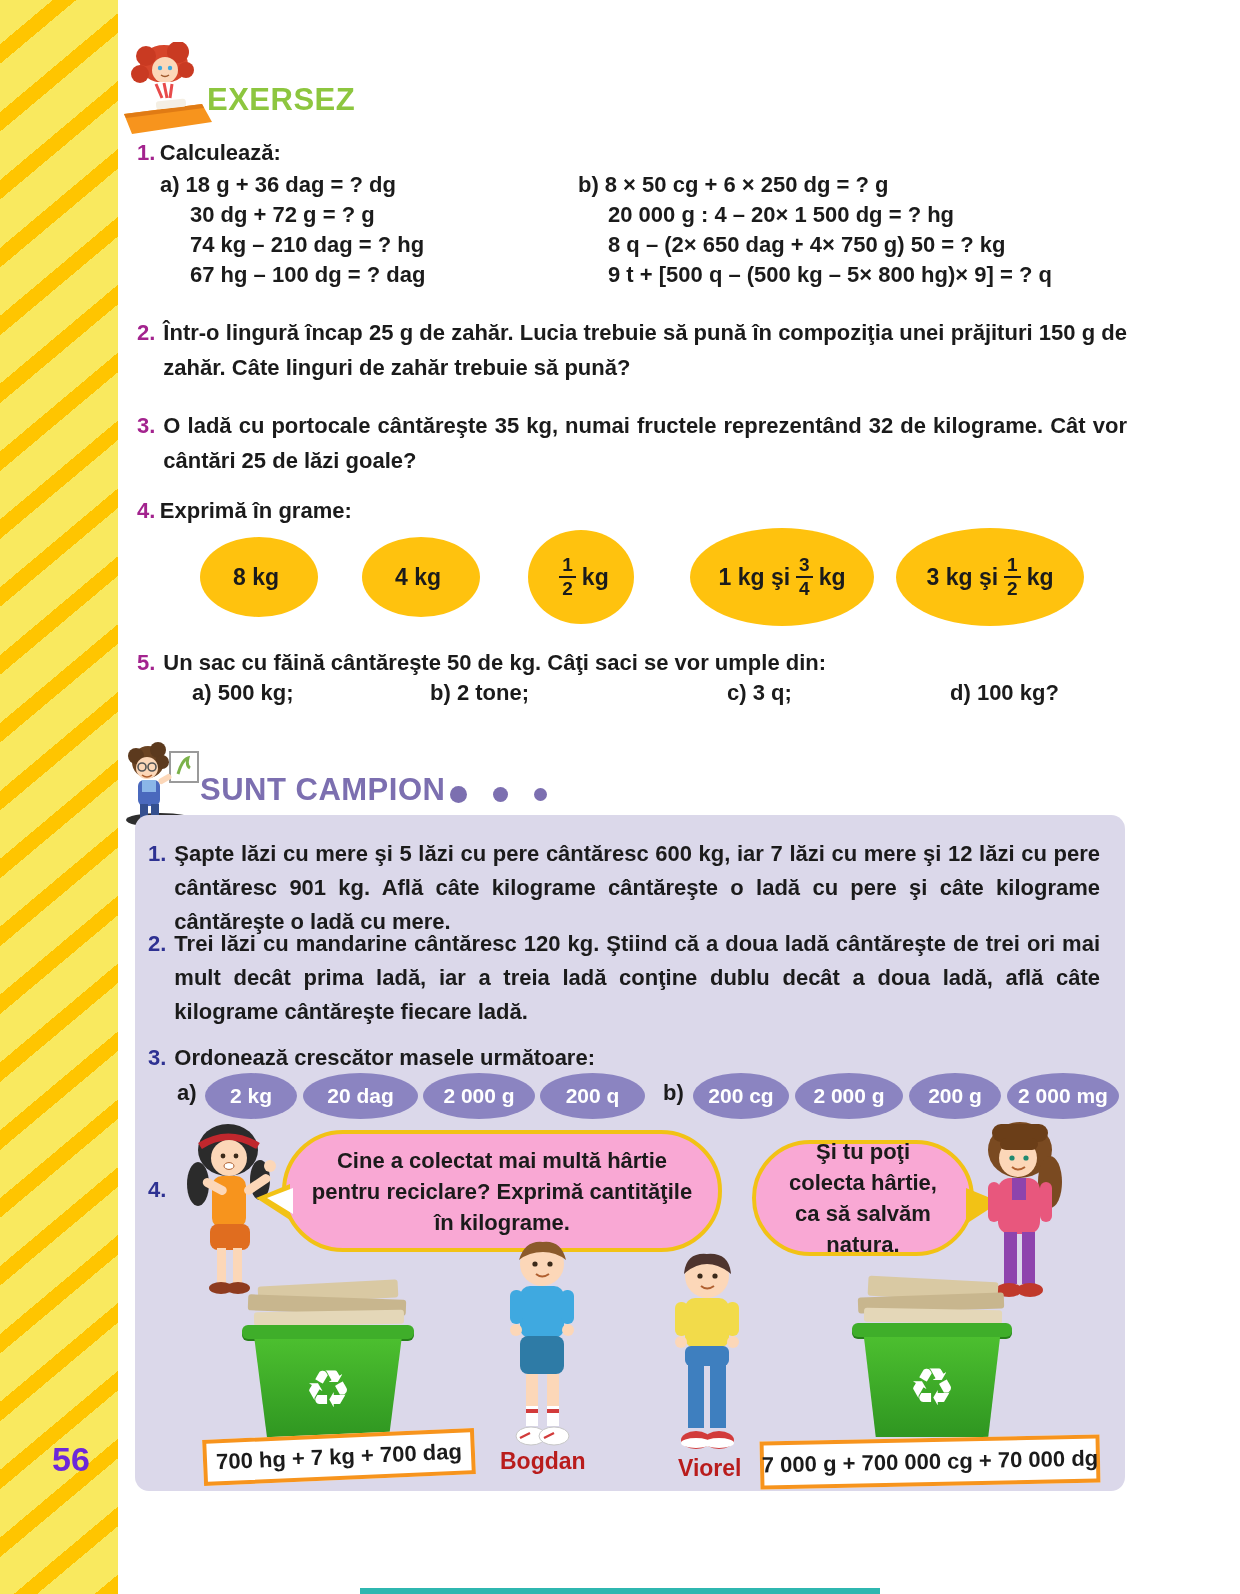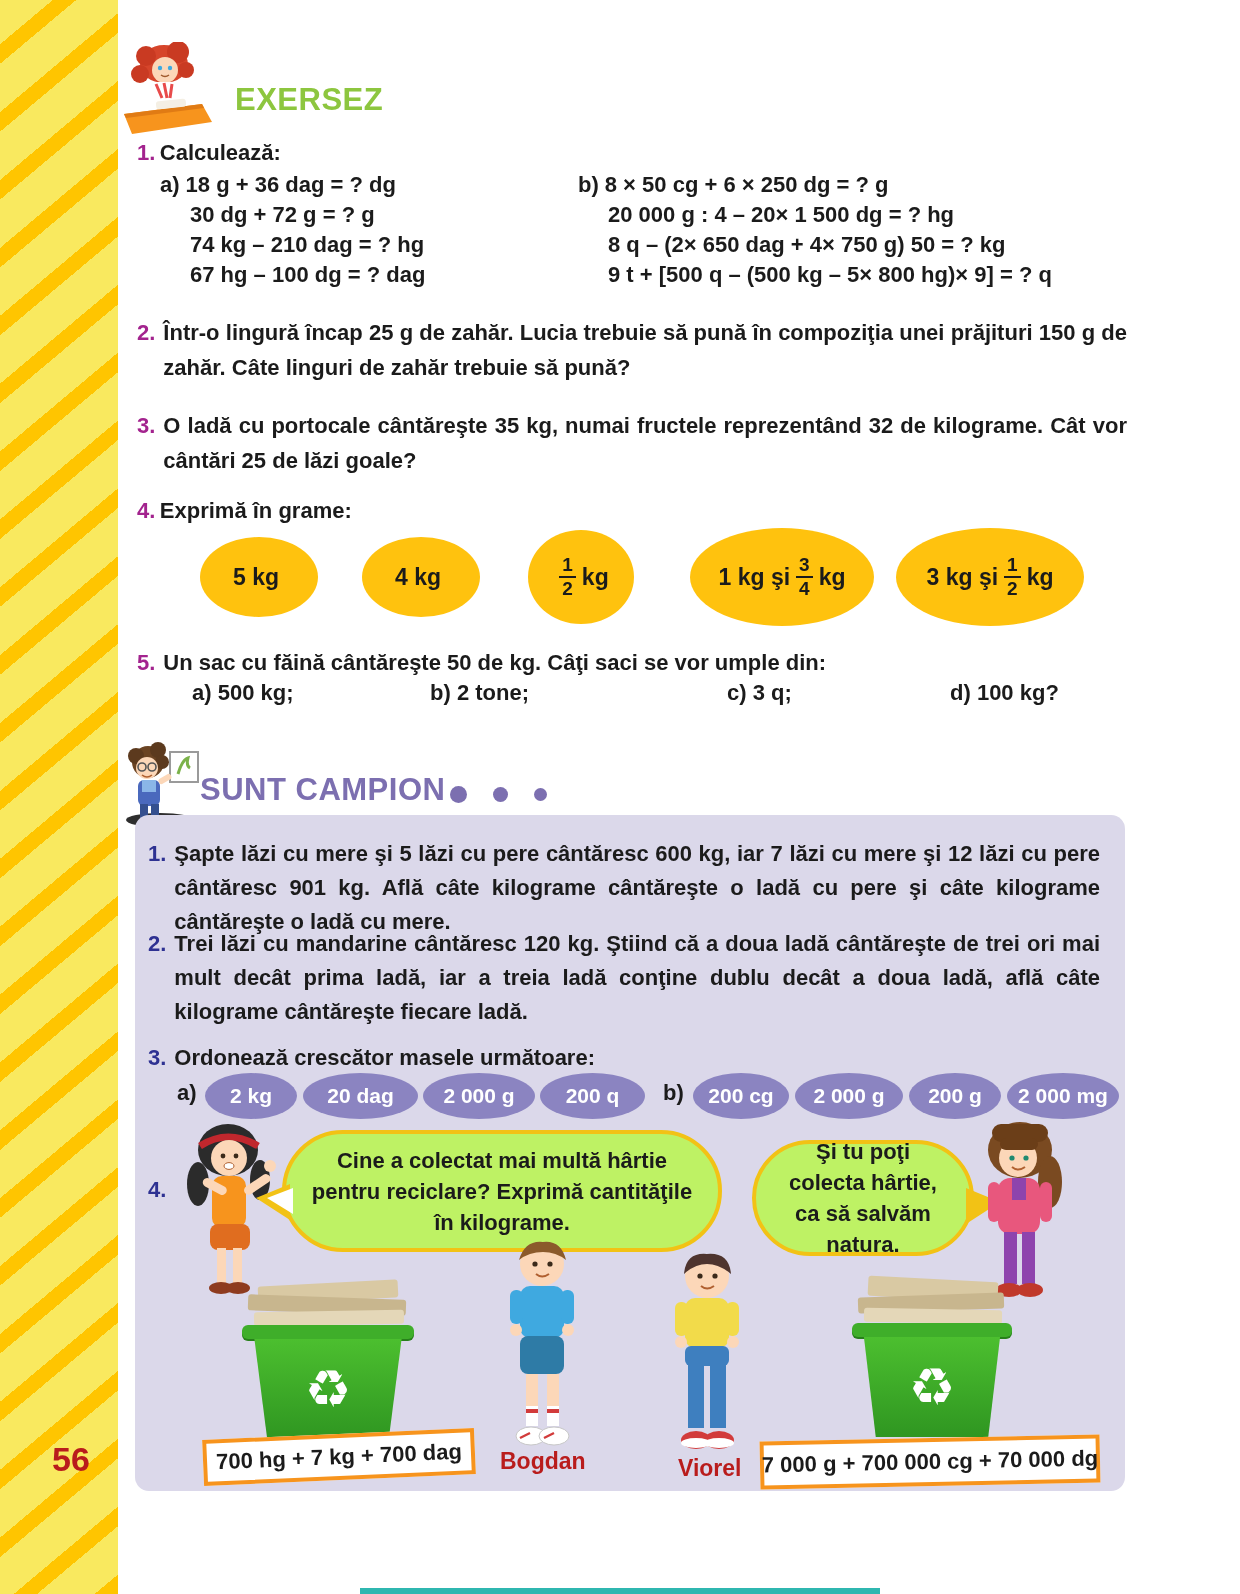--- a/index.html
+++ b/index.html
@@ -1,24 +1,24 @@
 <!DOCTYPE html>
 <html><head>
 <meta charset="utf-8">
 <style>
   html,body{margin:0;padding:0;background:#ffffff;}
   .page{position:relative;width:1240px;height:1594px;background:#ffffff;overflow:hidden;
         font-family:"Liberation Sans",sans-serif;color:#1b1b1b;}
   
   .stripe-band{position:absolute;left:0;top:0;width:118px;height:1594px;
      background:repeating-linear-gradient(-40deg,#FFC500 0 15px,#F9E95F 15px 52px);}
-  .page-number{position:absolute;left:52px;top:1440px;font-size:34px;font-weight:bold;color:#b91c1c;}
-
-  
-  .exersez-title{position:absolute;left:207px;top:82px;font-size:31px;font-weight:bold;color:#8DC63F;letter-spacing:.5px;margin-left:28px;}
+  .page-number{position:absolute;left:52px;top:1440px;font-size:34px;font-weight:bold;color:#6d28d9;}
+
+  
+  .exersez-title{position:absolute;left:207px;top:82px;font-size:31px;font-weight:bold;color:#8DC63F;letter-spacing:.5px;}
   .campion-title{position:absolute;left:200px;top:772px;font-size:31px;font-weight:bold;color:#7C6FB0;letter-spacing:.5px;}
   .title-dots{position:absolute;left:450px;top:786px;display:flex;gap:26px;align-items:center;}
   .title-dots i{display:block;border-radius:50%;background:#7C6FB0;}
   .title-dots i:nth-child(1){width:17px;height:17px;}
   .title-dots i:nth-child(2){width:15px;height:15px;}
   .title-dots i:nth-child(3){width:13px;height:13px;}
 
   .mascot{position:absolute;}
   #mascot-exersez{left:116px;top:42px;}
   #mascot-campion{left:118px;top:740px;}
@@ -78,21 +78,21 @@
   #pa2{left:288px;top:258px;width:112px;}
   #pa3{left:405px;top:258px;width:105px;}
   #pov-b-label{left:528px;top:265px;}
   #pb0{left:558px;top:258px;width:96px;}
   #pb1{left:660px;top:258px;width:108px;}
   #pb2{left:774px;top:258px;width:92px;}
   #pb3{left:872px;top:258px;width:112px;}
   #pi4-num{left:13px;top:358px;}
 
   
-  .bubble{position:absolute;background:#bef264;border:4px solid #F2C215;border-radius:60px;
+  .bubble{position:absolute;background:#f9a8d4;border:4px solid #F2C215;border-radius:60px;
           display:flex;align-items:center;justify-content:center;text-align:center;
           font-size:22px;font-weight:bold;line-height:31px;padding:10px 20px;box-sizing:border-box;}
   #bubble-left{left:282px;top:1130px;width:440px;height:122px;border-radius:110px;}
   #bubble-right{left:752px;top:1140px;width:222px;height:116px;border-radius:70px;}
   .tail,.tail-inner{position:absolute;width:0;height:0;}
   #bl-tail{left:-30px;top:50px;border-top:14px solid transparent;border-bottom:22px solid transparent;border-right:34px solid #F2C215;}
   #bl-tail-in{left:-19px;top:54px;border-top:10px solid transparent;border-bottom:16px solid transparent;border-right:26px solid #ffffff;}
   #br-tail{right:-30px;top:44px;border-top:14px solid transparent;border-bottom:22px solid transparent;border-left:34px solid #F2C215;}
 
   
@@ -185,21 +185,21 @@
     <span class="body ptext">O ladă cu portocale cântăreşte 35 kg, numai fructele reprezentând 32 de kilograme. Cât vor cântări 25 de lăzi goale?</span>
   </div>
 
   <div class="abs" id="ex4-head">
     <span class="row-num magenta">4.</span>
     <span class="row-num">Exprimă în grame:</span>
   </div>
 
   <div class="yoval" id="yo0">
     <span class="oval-content">
-      <span>5 kg</span>
+      <span>8 kg</span>
 
       <span></span>
     </span>
   </div>
   <div class="yoval" id="yo1">
     <span class="oval-content">
       <span>4 kg</span>
 
       <span></span>
     </span>

